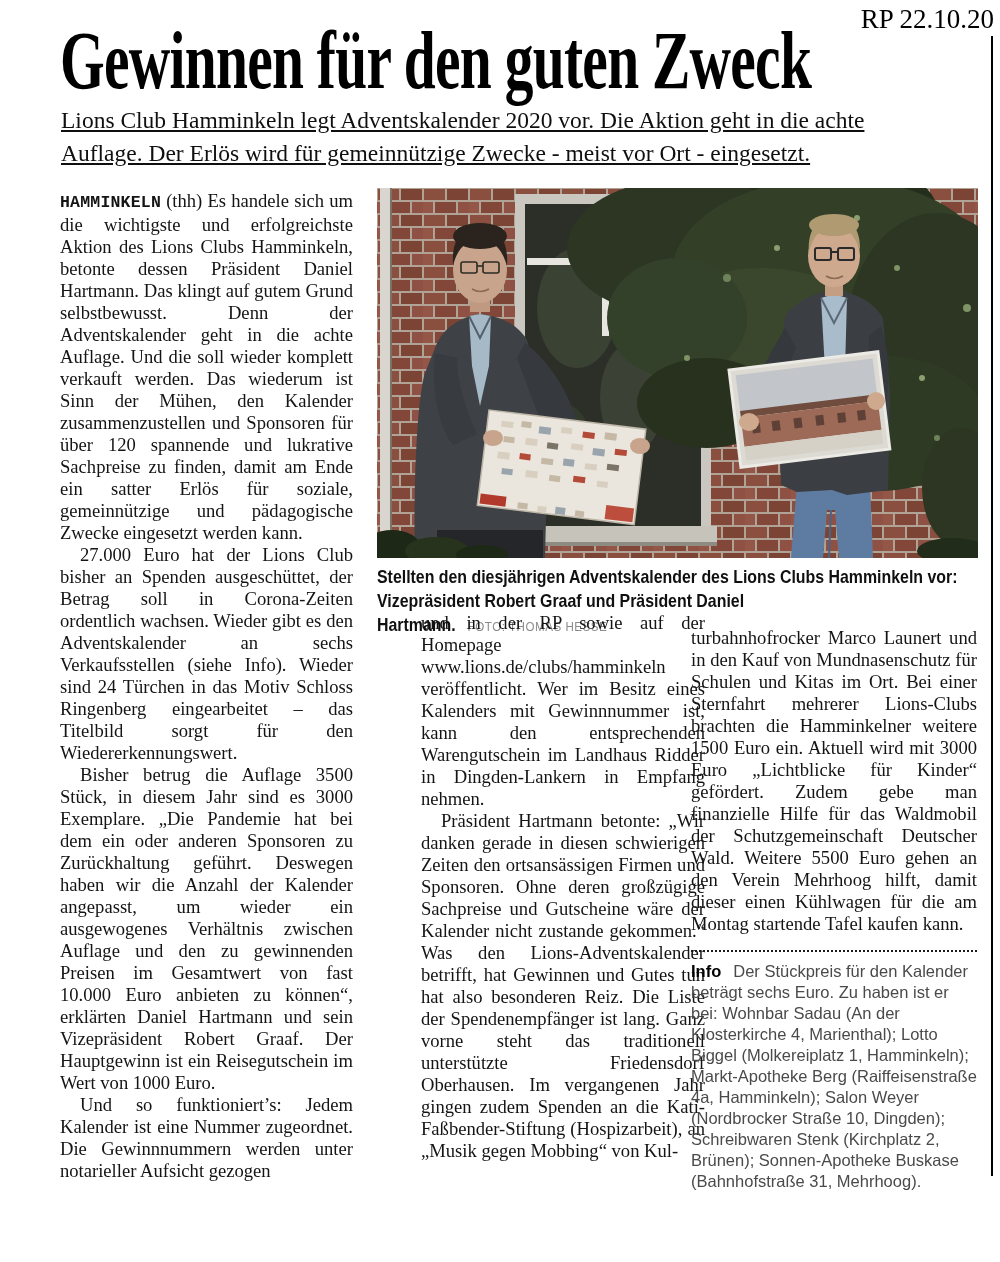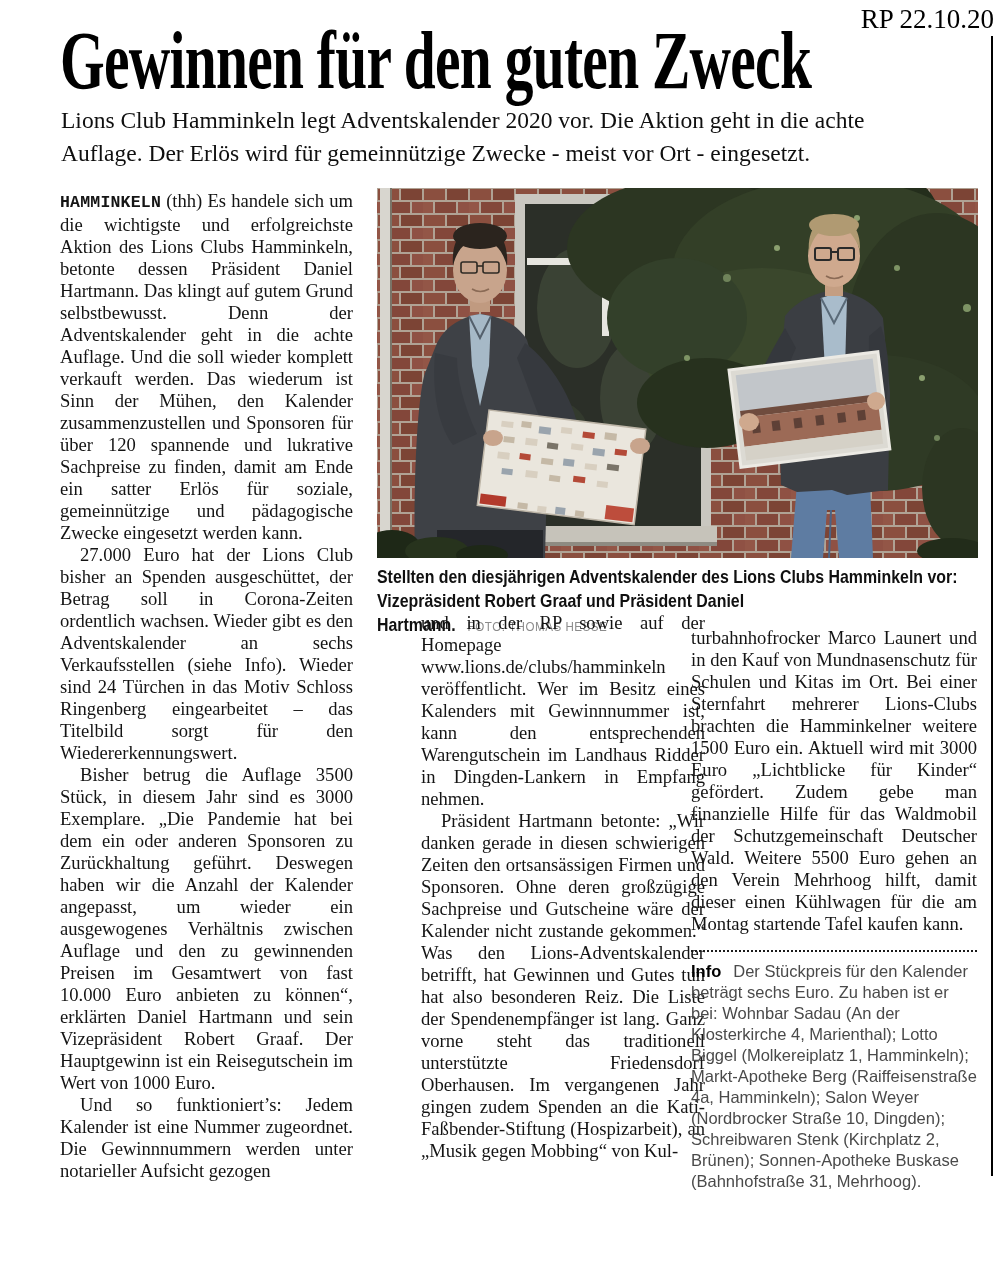--- a/index.html
+++ b/index.html
@@ -6,21 +6,21 @@
   .page{position:relative;width:1000px;height:1262px;background:#ffffff;overflow:hidden;
         font-family:"Liberation Serif", serif;color:#141414;}
 
   .edition-date{position:absolute;top:6px;right:6px;font-size:27px;color:#000;line-height:1;}
 
   .headline{position:absolute;left:60px;top:20px;margin:0;font-size:82px;font-weight:bold;
             line-height:1;white-space:nowrap;letter-spacing:-1px;color:#000;
             transform:scaleX(.70);transform-origin:0 0;}
 
   .subhead{position:absolute;left:61px;top:104px;width:872px;margin:0;
-           font-size:23.5px;line-height:33px;color:#0f0f0f;}
+           font-size:23.5px;line-height:33px;color:#0f0f0f;text-decoration:underline;}
 
   .col{position:absolute;font-size:18.6px;line-height:22px;text-align:justify;
        hyphens:auto;-webkit-hyphens:auto;}
   .col p{margin:0;}
   .col .indent{text-indent:20px;}
   .col1{left:60px;top:190px;width:293px;height:1072px;overflow:hidden;}
   .col2{left:377px;top:612px;width:284px;height:635px;overflow:hidden;margin-left:44px;}
   .col3{left:691px;top:627px;width:286px;height:635px;overflow:hidden;}
 
   .lead-in{font-family:Liberation Mono, monospace;font-weight:bold;font-size:16.5px;

